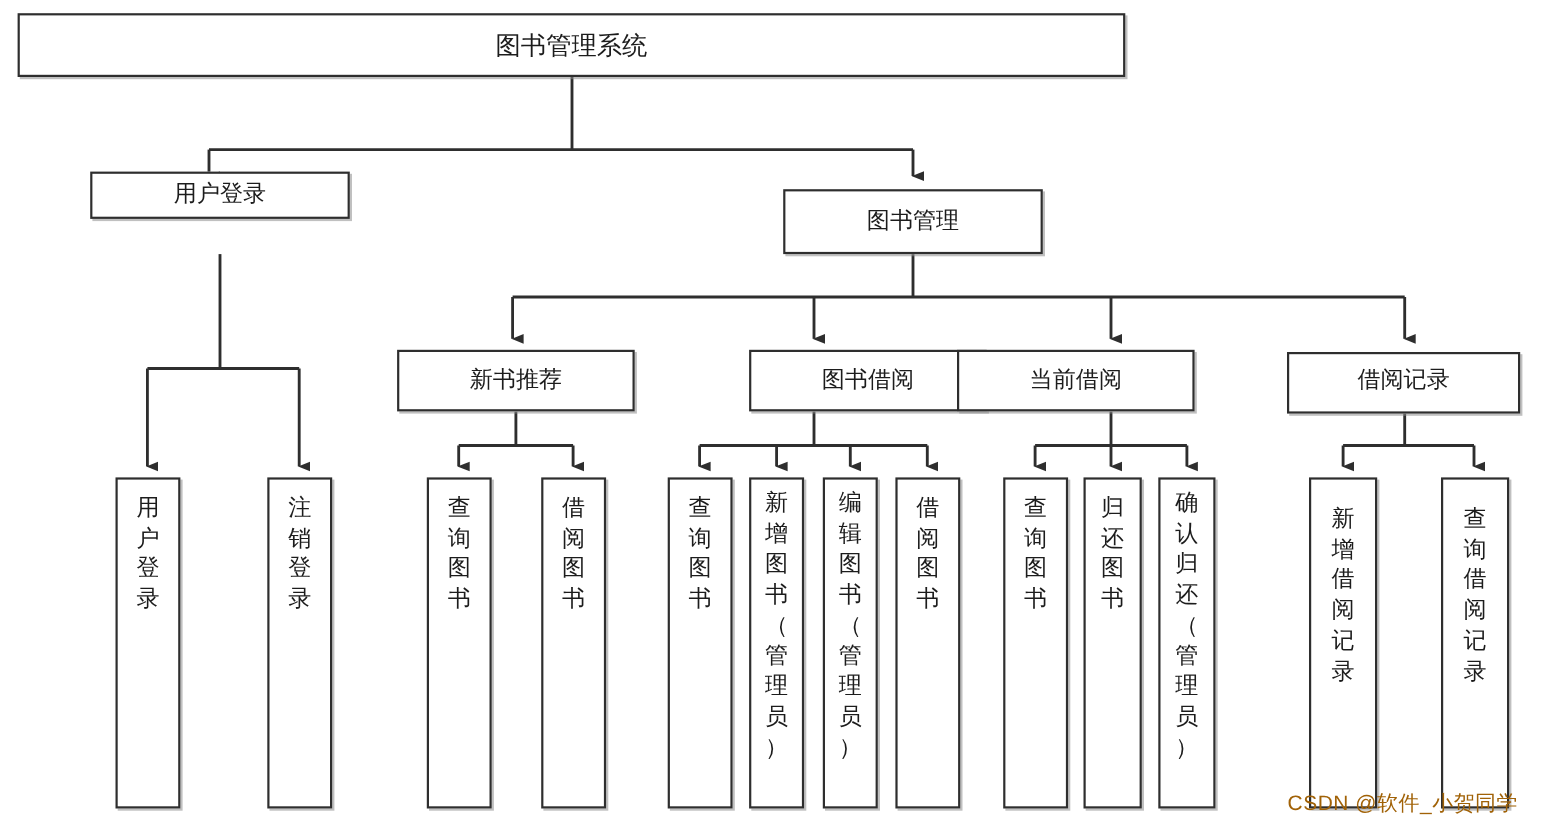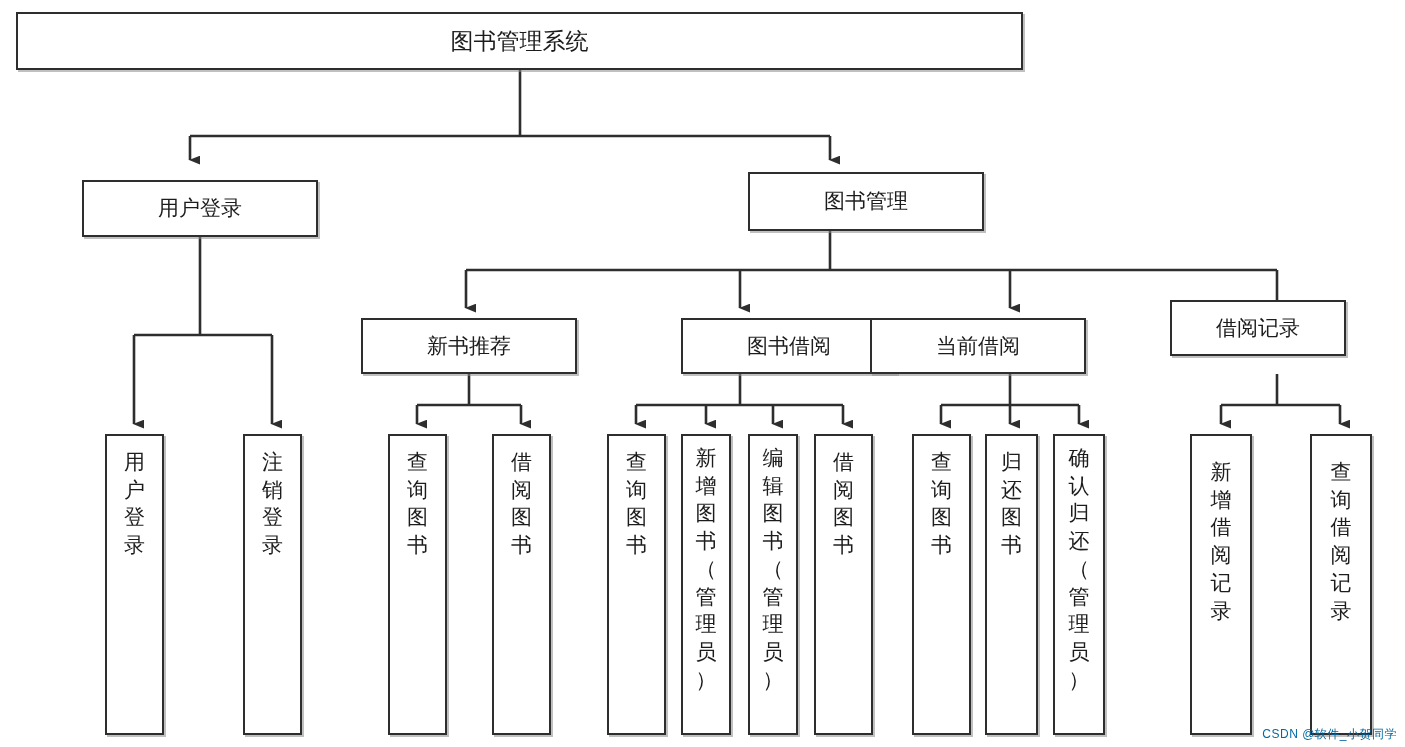--- a/index.html
+++ b/index.html
@@ -57,24 +57,24 @@
   }
   .node.leaf .label {
     font-size: 21px;
     line-height: 1.32;
     white-space: pre-line;
     letter-spacing: 0;
   }
   
   #watermark {
     position: absolute;
-    right: 8px;
+    right: 25px;
     bottom: 4px;
-    font-size: 12px;
-    color: #0369a1;
+    font-size: 19px;
+    color: #a16207;
     letter-spacing: 0.5px;
     white-space: nowrap;
     user-select: none;
   }
 </style>
 </head>
 <body>
 
 <div id="canvas">
 
@@ -125,41 +125,41 @@
       <path d="M1221,405 L1340,405"></path>
       <path d="M1221,405 L1221,424" marker-end="url(#ah)"></path>
       <path d="M1340,405 L1340,424" marker-end="url(#ah)"></path>
     </g>
   </svg>
 
   <div class="node root" style="left:16px; top:12px; width:1007px; height:58px;">
     <span class="label">图书管理系统</span>
   </div>
 
-  <div class="node branch" style="left:82px; top:180px; width:236px; height:57px;">
+  <div class="node branch" style="left:82px; top:156px; width:236px; height:43px;">
     <span class="label">用户登录</span>
   </div>
 
-  <div class="node branch" style="left:748px; top:172px; width:236px; height:59px;">
+  <div class="node branch" style="left:712px; top:172px; width:236px; height:59px;">
     <span class="label">图书管理</span>
   </div>
 
   <div class="node branch" style="left:361px; top:318px; width:216px; height:56px;">
     <span class="label">新书推荐</span>
   </div>
 
   <div class="node branch" style="left:633px; top:318px; width:216px; height:56px;margin-left:48px;">
     <span class="label">图书借阅</span>
   </div>
 
   <div class="node branch" style="left:870px; top:318px; width:216px; height:56px;">
     <span class="label">当前借阅</span>
   </div>
 
-  <div class="node branch" style="left:1170px; top:300px; width:176px; height:56px;">
+  <div class="node branch" style="left:1170px; top:320px; width:212px; height:56px;font-family:Liberation Mono, monospace;">
     <span class="label">借阅记录</span>
   </div>
 
   <div class="node leaf" style="left:105px; top:434px; width:59px; height:301px;">
     <span class="label">用
 户
 登
 录</span>
   </div>
 

